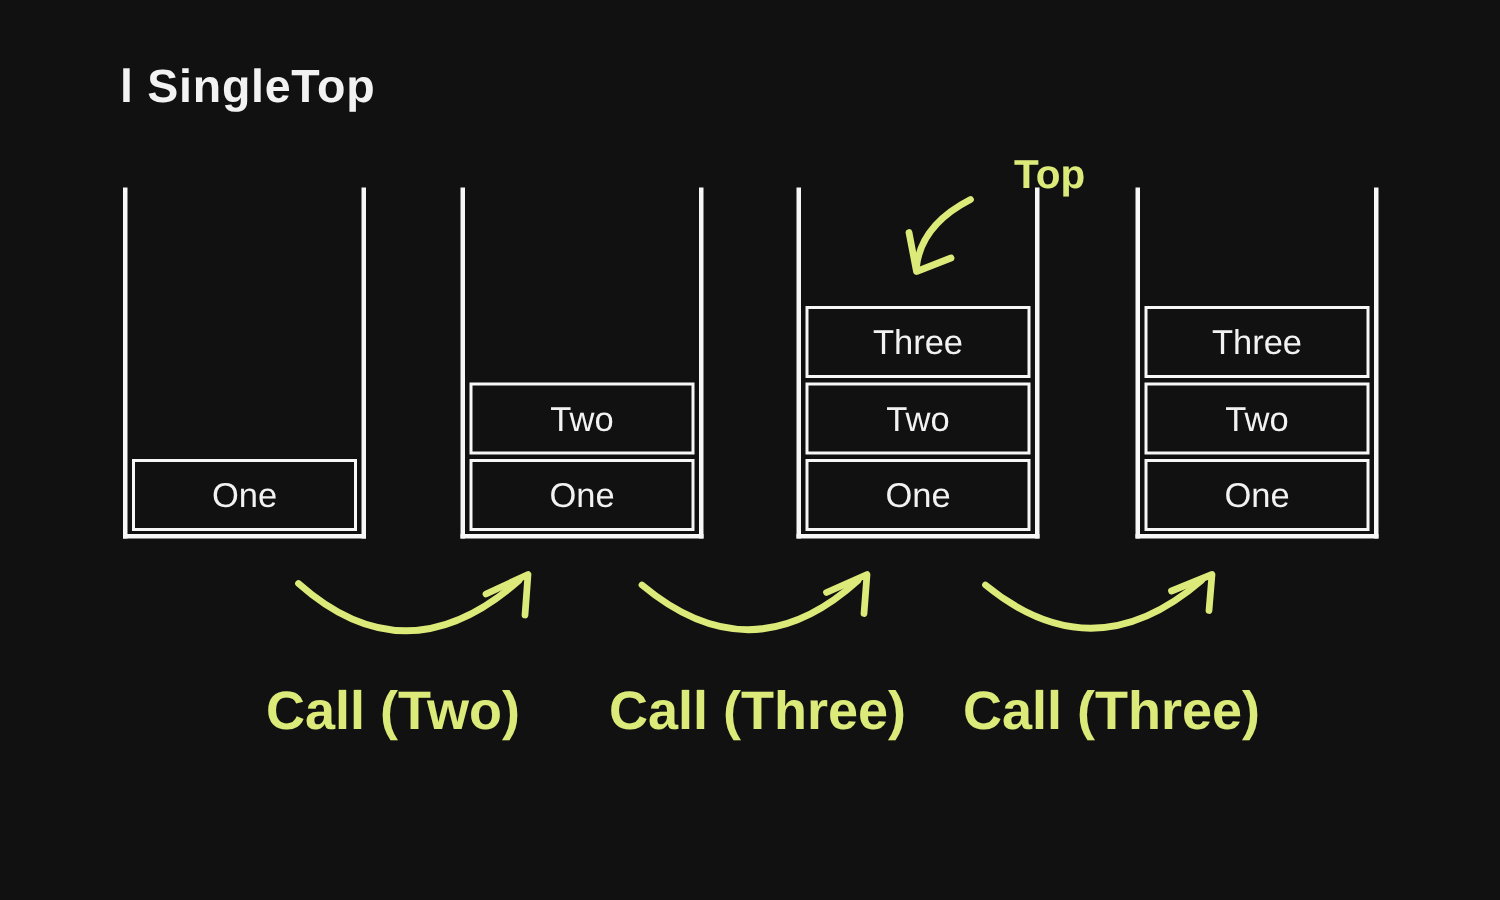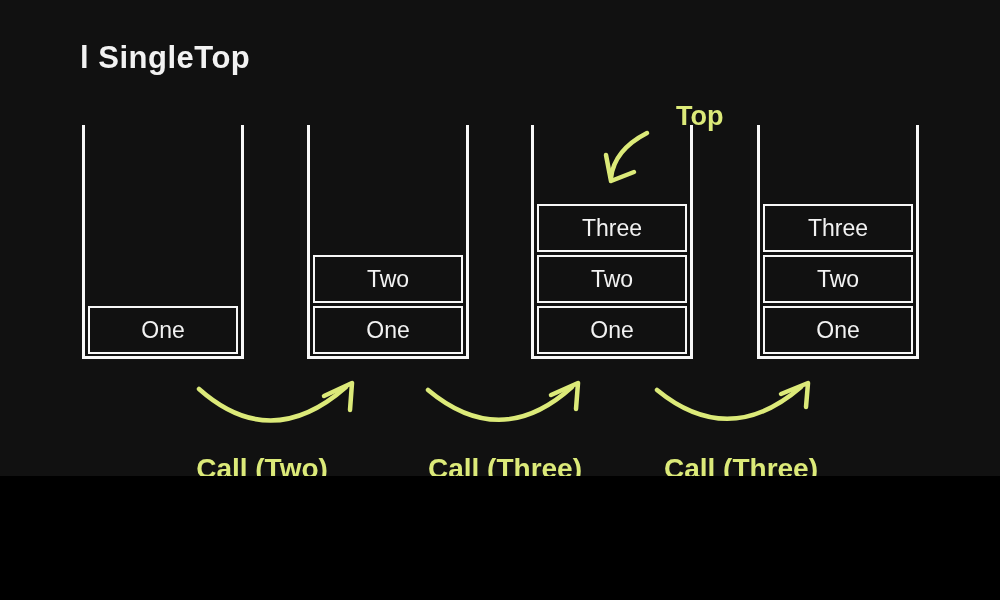--- a/index.html
+++ b/index.html
@@ -3,21 +3,21 @@
 <meta charset="utf-8">
 <style>
   html, body {
     margin: 0;
     padding: 0;
     background: #000;
   }
   #canvas {
     position: relative;
     width: 1000px;
-    height: 476px;
+    height: 600px;
     background: var(--bg, #111111);
     overflow: hidden;
     font-family: "Liberation Sans", "DejaVu Sans", sans-serif;
   }
   .slide-title {
     position: absolute;
     left: 80px;
     top: 40px;
     font-size: 31px;
     font-weight: bold;
@@ -67,21 +67,21 @@
     color: var(--accent, #dcea79);
   }
   .top-label {
     left: 645px;
     top: 101px;
     font-size: 27px;
     margin-left: 31px;
   }
   .call-label {
     top: 453px;
-    font-size: 28px;
+    font-size: 36px;
     transform: translateX(-50%);
     white-space: nowrap;
   }
   .call-label.c1 { left: 262px; }
   .call-label.c2 { left: 505px; }
   .call-label.c3 { left: 741px; }
 </style>
 </head>
 <body>
 

